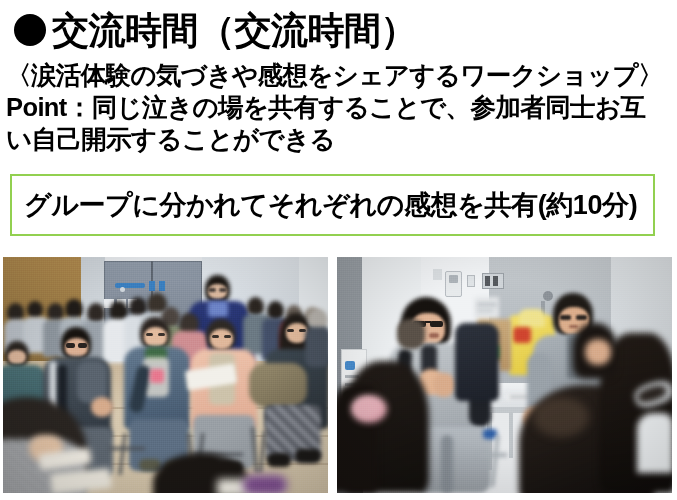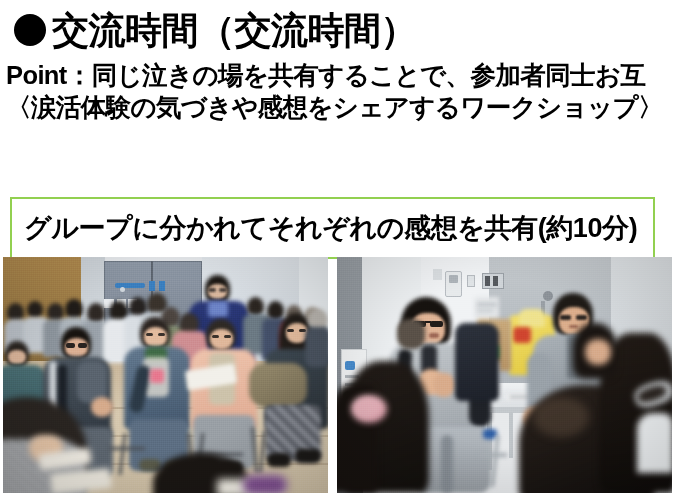--- a/index.html
+++ b/index.html
@@ -62,21 +62,21 @@
     font-weight: 700;
     line-height: 32px;
     letter-spacing: -0.6px;
     white-space: nowrap;
   }
 
   
   .callout-box {
     position: absolute;
     left: 10px;
-    top: 197px;
+    top: 174px;
     width: 645px;
     height: 62px;
     box-sizing: border-box;
     border: 2.5px solid #92D050;
     background: #ffffff;
     display: flex;
     align-items: center;
   }
   .callout-text {
     font-size: 27px;
@@ -132,22 +132,23 @@
 <body>
 
 <div class="slide">
 
   <div class="title-row">
     <span class="bullet-dot"></span>
     <span class="title-text">交流時間（交流時間）</span>
   </div>
 
   <div class="body-block">
+    <div class="body-line">〈涙活体験の気づきや感想をシェアするワークショップ〉</div>
     <div class="body-line">Point：同じ泣きの場を共有することで、参加者同士お互</div>
-    <div class="body-line">〈涙活体験の気づきや感想をシェアするワークショップ〉</div>
+    <div class="body-line">い自己開示することができる</div>
   </div>
 
   <div class="callout-box">
     <span class="callout-text">グループに分かれてそれぞれの感想を共有(約10分)</span>
   </div>
 
   <div class="photo-row">
 
     <div class="photo photo-left">
       <div class="photo-canvas">

